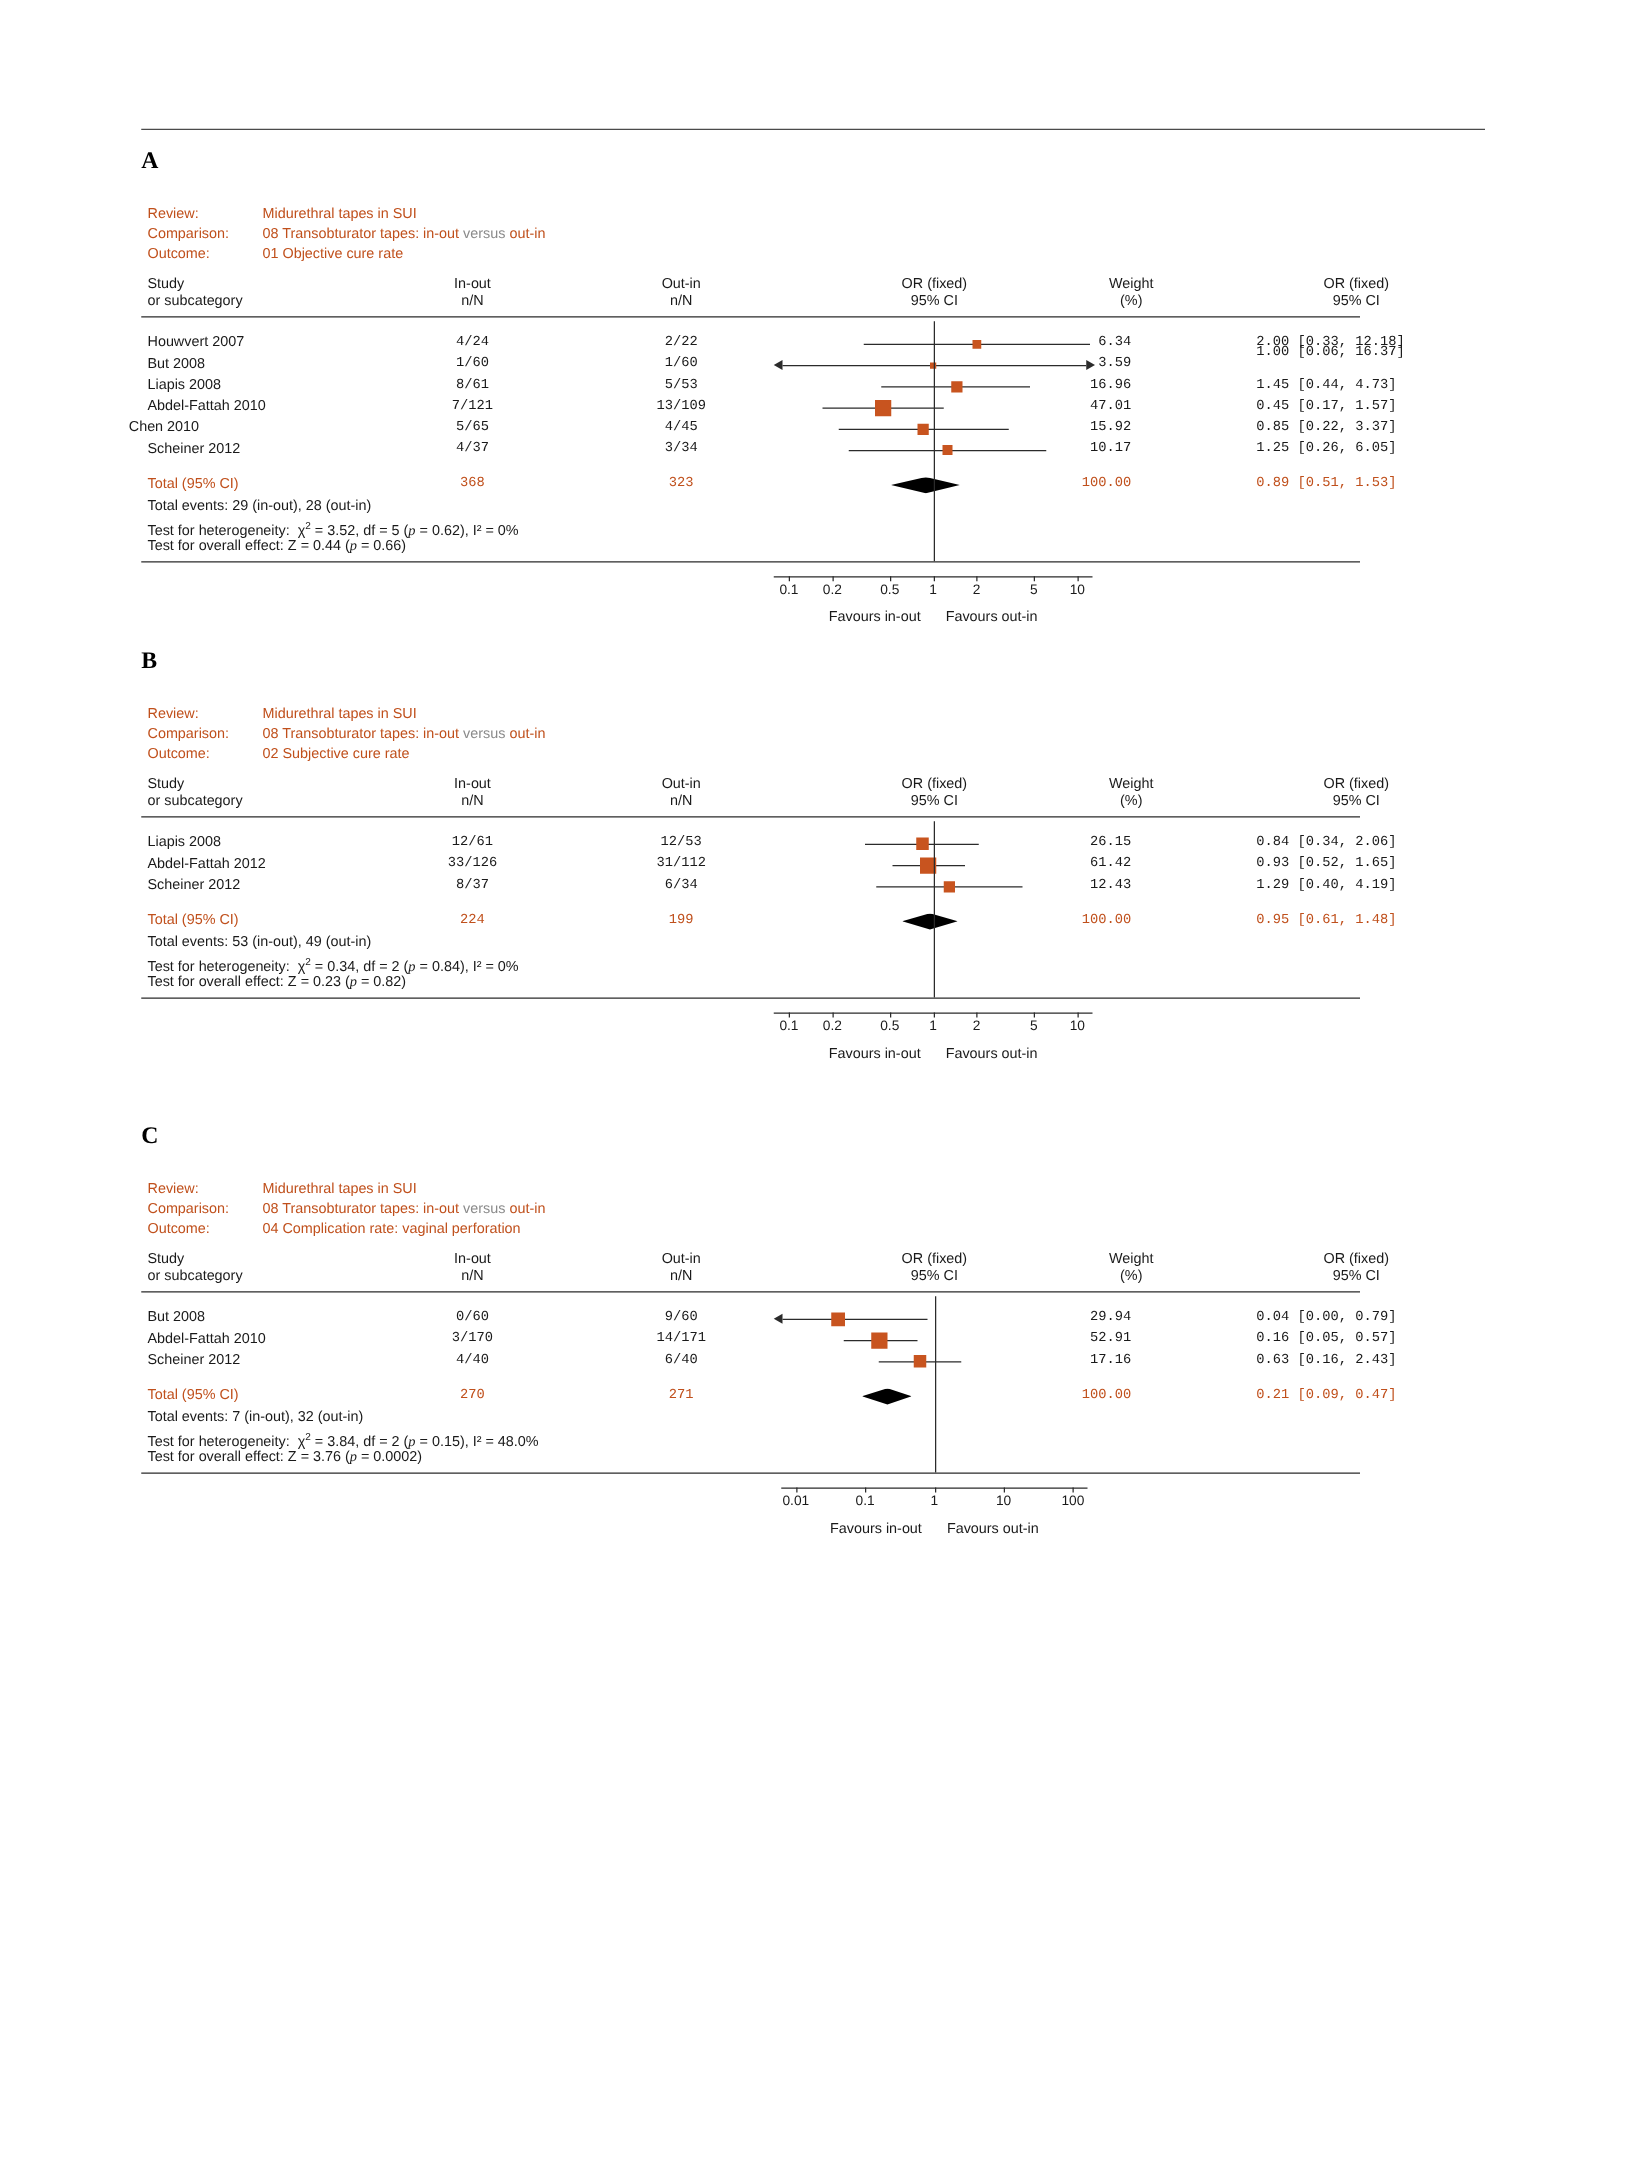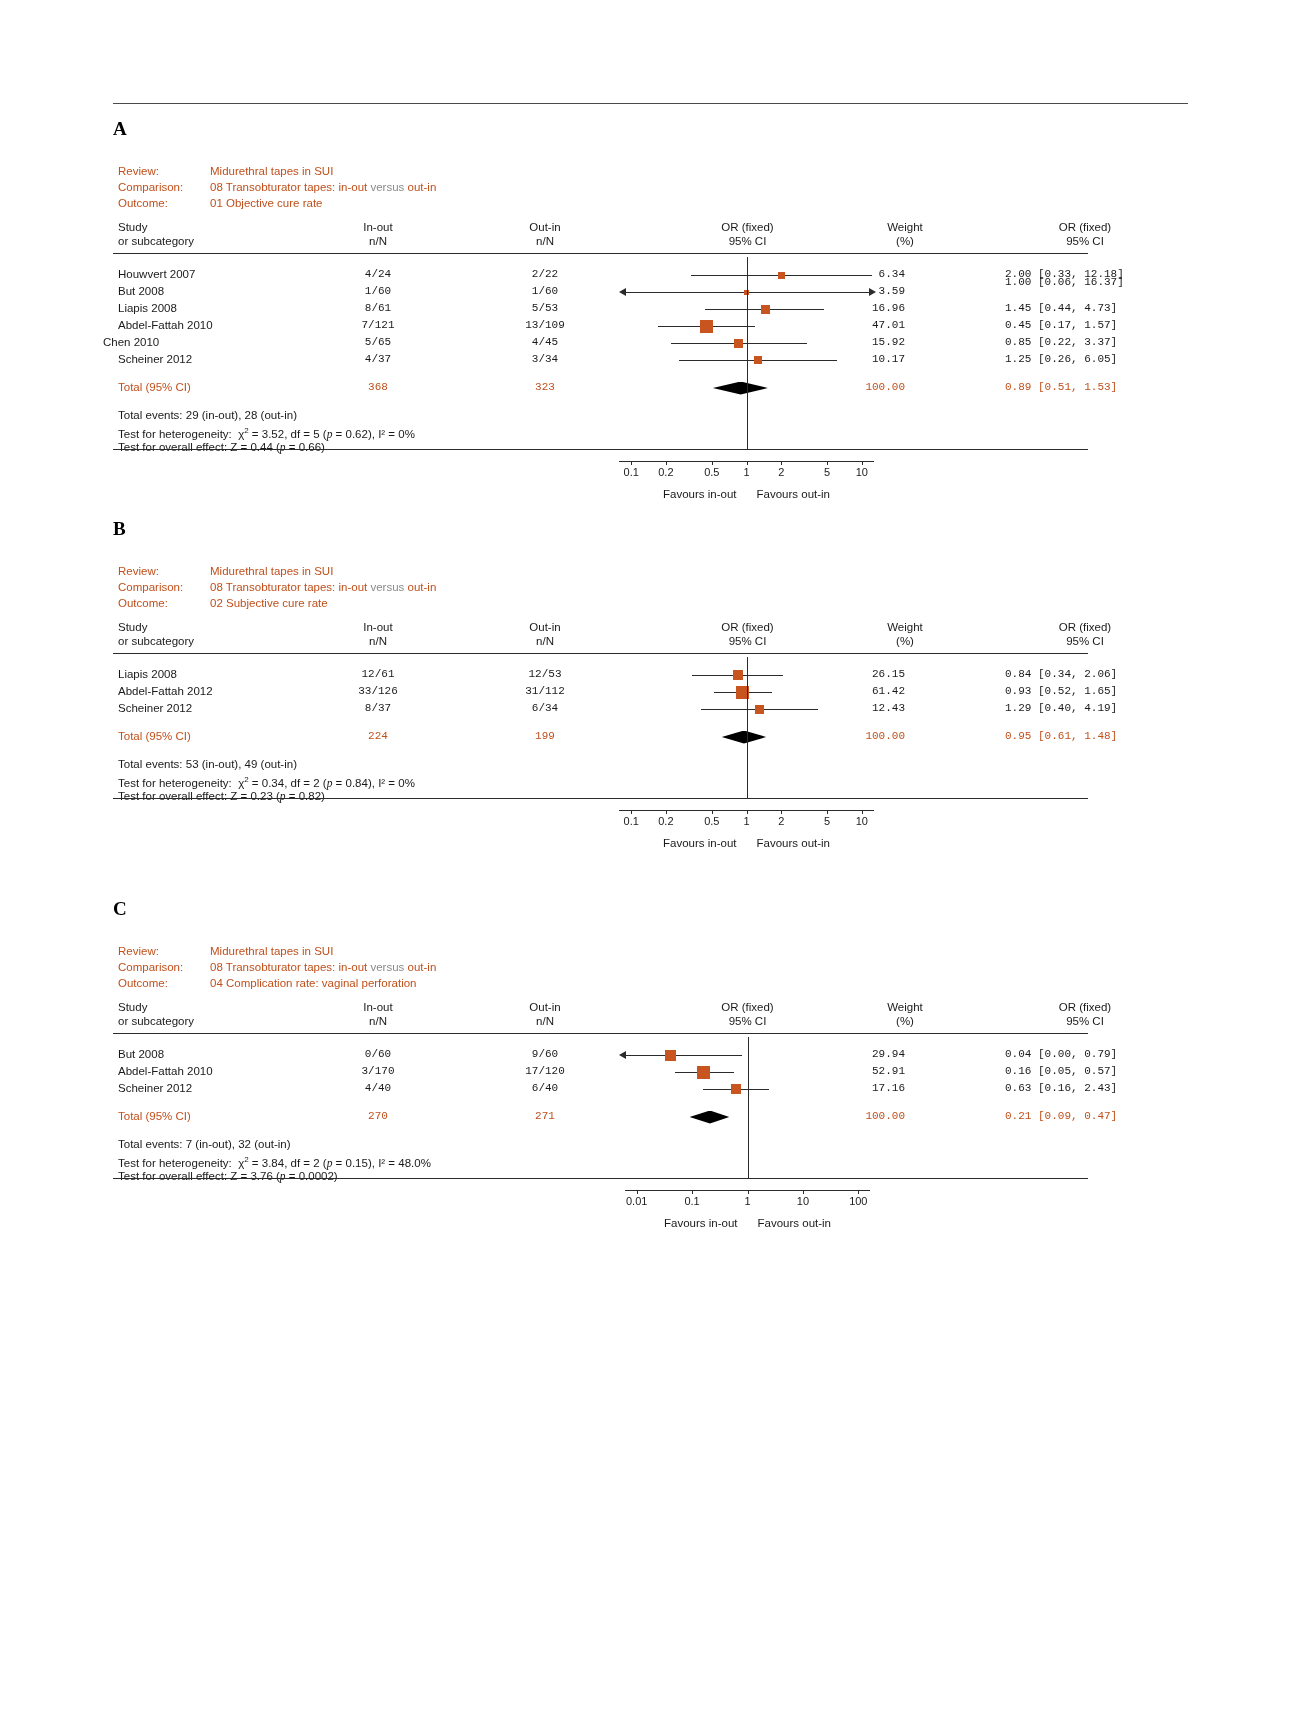--- a/index.html
+++ b/index.html
@@ -80,21 +80,20 @@
   .num.c { transform: translateX(-50%); }
   .num.r { text-align: right; }
   .total-line {
     color: #c0501c;
   }
   .stat {
     position: absolute;
     font-size: 11.5px;
     line-height: 16px;
     white-space: nowrap;
-    margin-top: 10px;
   }
   .stat i { font-family: "Liberation Serif", serif; font-style: italic; }
   .sup { font-size: 8px; vertical-align: super; }
   .vline {
     position: absolute;
     width: 1px;
     background: #2b2b2b;
   }
   .ciline {
     position: absolute;
@@ -314,21 +313,21 @@
         <div class="study-name" style="left:118px; top:1047px">But 2008</div>
         <div class="num c" style="left:378px; top:1047px">0/60</div>
         <div class="num c" style="left:545px; top:1047px">9/60</div>
         <div class="num r" style="left:825px; top:1047px; width:80px">29.94</div>
         <div class="num" style="left:1005px; top:1047px">0.04 [0.00, 0.79]</div>
         <div class="ciline" style="left:626px; top:1055px; width:115.82752033434394px"></div>
         <div class="arrow-l" style="left:619px; top:1051px"></div>
         <div class="box" style="left:664.5401878977884px; top:1049.5px; width:11px; height:11px"></div>
         <div class="study-name" style="left:118px; top:1064px">Abdel-Fattah 2010</div>
         <div class="num c" style="left:378px; top:1064px">3/170</div>
-        <div class="num c" style="left:545px; top:1064px">17/120</div>
+        <div class="num c" style="left:545px; top:1064px">14/171</div>
         <div class="num r" style="left:825px; top:1064px; width:80px">52.91</div>
         <div class="num" style="left:1005px; top:1064px">0.16 [0.05, 0.57]</div>
         <div class="ciline" style="left:675.4099686837019px; top:1072px; width:58.563064714206575px"></div>
         <div class="box" style="left:696.9003131629806px; top:1065.5px; width:13px; height:13px"></div>
         <div class="study-name" style="left:118px; top:1081px">Scheiner 2012</div>
         <div class="num c" style="left:378px; top:1081px">4/40</div>
         <div class="num c" style="left:545px; top:1081px">6/40</div>
         <div class="num r" style="left:825px; top:1081px; width:80px">17.16</div>
         <div class="num" style="left:1005px; top:1081px">0.63 [0.16, 2.43]</div>
         <div class="ciline" style="left:703.4003131629806px; top:1089px; width:65.46611838134083px"></div>

